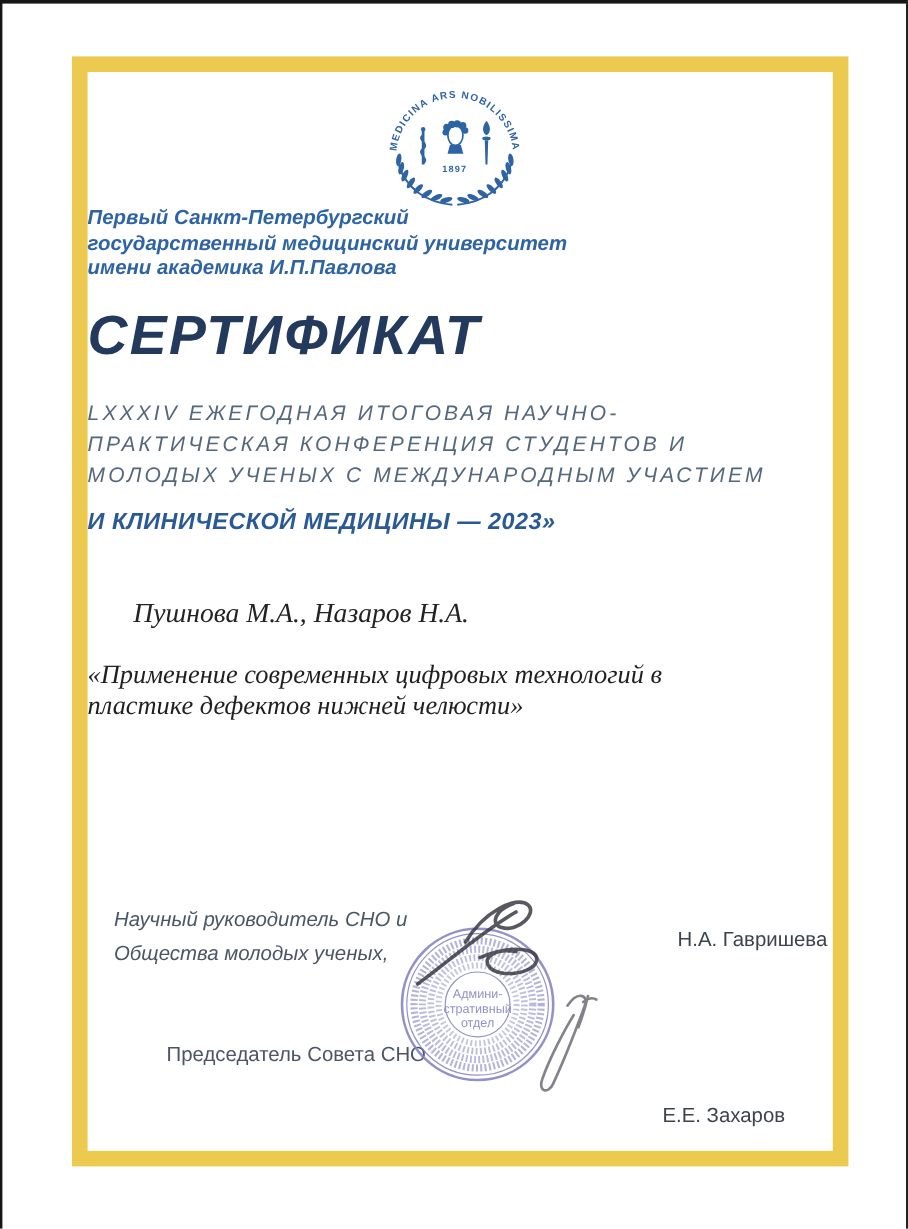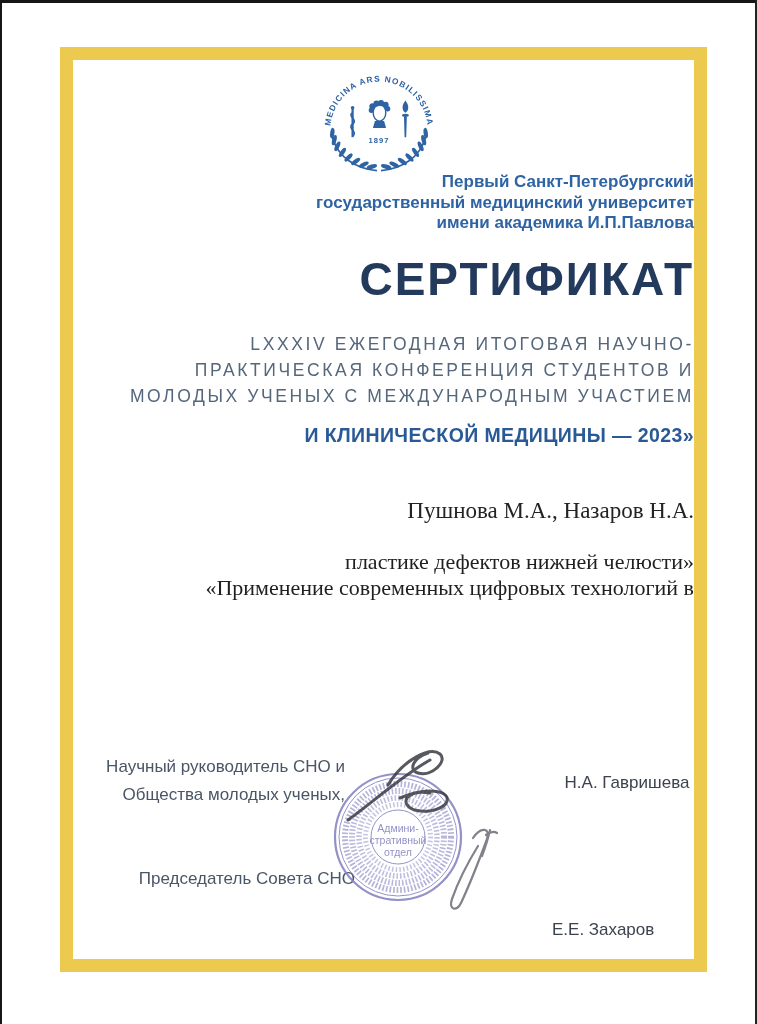--- a/index.html
+++ b/index.html
@@ -8,31 +8,31 @@
     overflow:hidden;font-family:"Liberation Sans",sans-serif;
   }
   .photo-edge{position:absolute;background:#161616;}
   .edge-top{left:0;top:0;width:757px;height:3px;}
   .edge-left{left:0;top:0;width:2px;height:1024px;}
   .edge-right{right:0;top:0;width:2px;height:1024px;background:#222;}
   .frame{
     position:absolute;left:60px;top:47px;width:647px;height:925px;
     border:13px solid #EBCA4F;box-sizing:border-box;
   }
-  .block{position:absolute;left:73px;width:621px;text-align:right;}
+  .block{position:absolute;left:73px;width:621px;text-align:left;font-style:italic;}
   .logo-wrap{position:absolute;left:0;width:757px;top:74px;text-align:center;}
   .univ{top:172px;color:#2E63A4;font-weight:bold;font-size:17px;line-height:20.5px;}
   .cert-title{top:252px;color:#233A5C;font-weight:bold;font-size:46px;letter-spacing:2px;}
   .subtitle{top:331px;color:#55677C;font-size:17.5px;line-height:26px;letter-spacing:2.6px;font-weight:normal;}
   .conf-title{top:423px;color:#2A5A96;font-weight:bold;font-size:19.5px;line-height:24px;letter-spacing:0.4px;}
-  .recipients{top:498px;color:#232323;font-family:"Liberation Serif",serif;font-size:23px;}
+  .recipients{top:498px;color:#232323;font-family:"Liberation Serif",serif;font-size:23px;margin-left:38px;}
   .work-title{top:549px;color:#1f1f1f;font-family:"Liberation Serif",serif;font-size:22px;line-height:26px;}
   .affiliation{top:600px;color:#1f1f1f;font-family:"Liberation Serif",serif;font-size:19.5px;line-height:23px;}
-  .role-1{position:absolute;left:95px;top:753px;width:250px;text-align:right;
-    color:#4A5566;font-size:17px;line-height:28px;}
+  .role-1{position:absolute;left:95px;top:753px;width:250px;text-align:left;
+    color:#4A5566;font-size:17px;line-height:28px;font-style:italic;}
   .role-2{position:absolute;left:95px;top:869px;width:260px;text-align:right;
     color:#4A5566;font-size:17px;}
   .name-1{position:absolute;left:552px;top:773px;width:150px;text-align:center;
     color:#3C434E;font-size:17px;}
   .name-2{position:absolute;left:552px;top:920px;width:150px;text-align:left;
     color:#3C434E;font-size:17px;}
   .stamp-svg{position:absolute;left:318px;top:740px;}
   .line{display:block;}
 </style>
 </head>
@@ -119,22 +119,22 @@
   <span class="line">МОЛОДЫХ УЧЕНЫХ С МЕЖДУНАРОДНЫМ УЧАСТИЕМ</span>
 </div>
 
 <div class="block conf-title">
   <span class="line">И КЛИНИЧЕСКОЙ МЕДИЦИНЫ — 2023»</span>
 </div>
 
 <div class="block recipients">Пушнова М.А., Назаров Н.А.</div>
 
 <div class="block work-title">
+  <span class="line">«Применение современных цифровых технологий в</span>
   <span class="line">пластике дефектов нижней челюсти»</span>
-  <span class="line">«Применение современных цифровых технологий в</span>
 </div>
 
 <div class="block affiliation">
 </div>
 
 <div class="role-1">
   <span class="line">Научный руководитель СНО и</span>
   <span class="line">Общества молодых ученых,</span>
 </div>
 <div class="role-2">Председатель Совета СНО</div>

